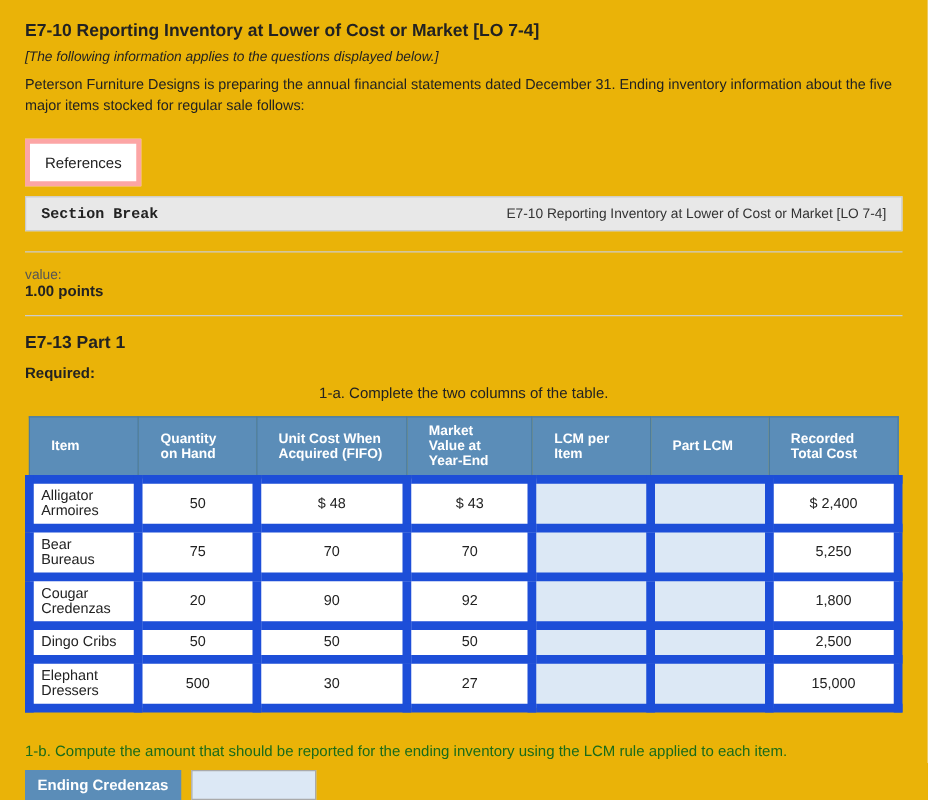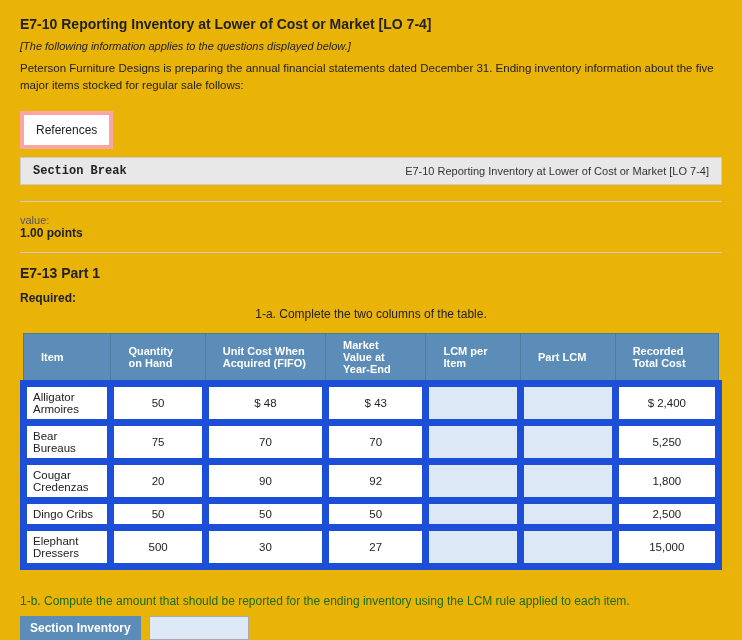--- a/index.html
+++ b/index.html
@@ -263,17 +263,17 @@
           <td class="input-cell"><input type="text" style="border: none; background: transparent; width: 100%; text-align: center; font-size: 11.5px;"></td>
           <td>15,000</td>
         </tr>
       </tbody>
   </table>
 
   
   <div class="bottom-section">
     <div class="compute-instruction">1-b.  Compute the amount that should be reported for the ending inventory using the LCM rule applied to each item.</div>
     <div class="ending-inventory-row">
-      <div class="ending-inventory-label">Section Inventory</div>
+      <div class="ending-inventory-label">Ending Credenzas</div>
       <input class="ending-inventory-input" type="text" value="" style="">
     </div>
   </div>
 </div>
 
 </body></html>

